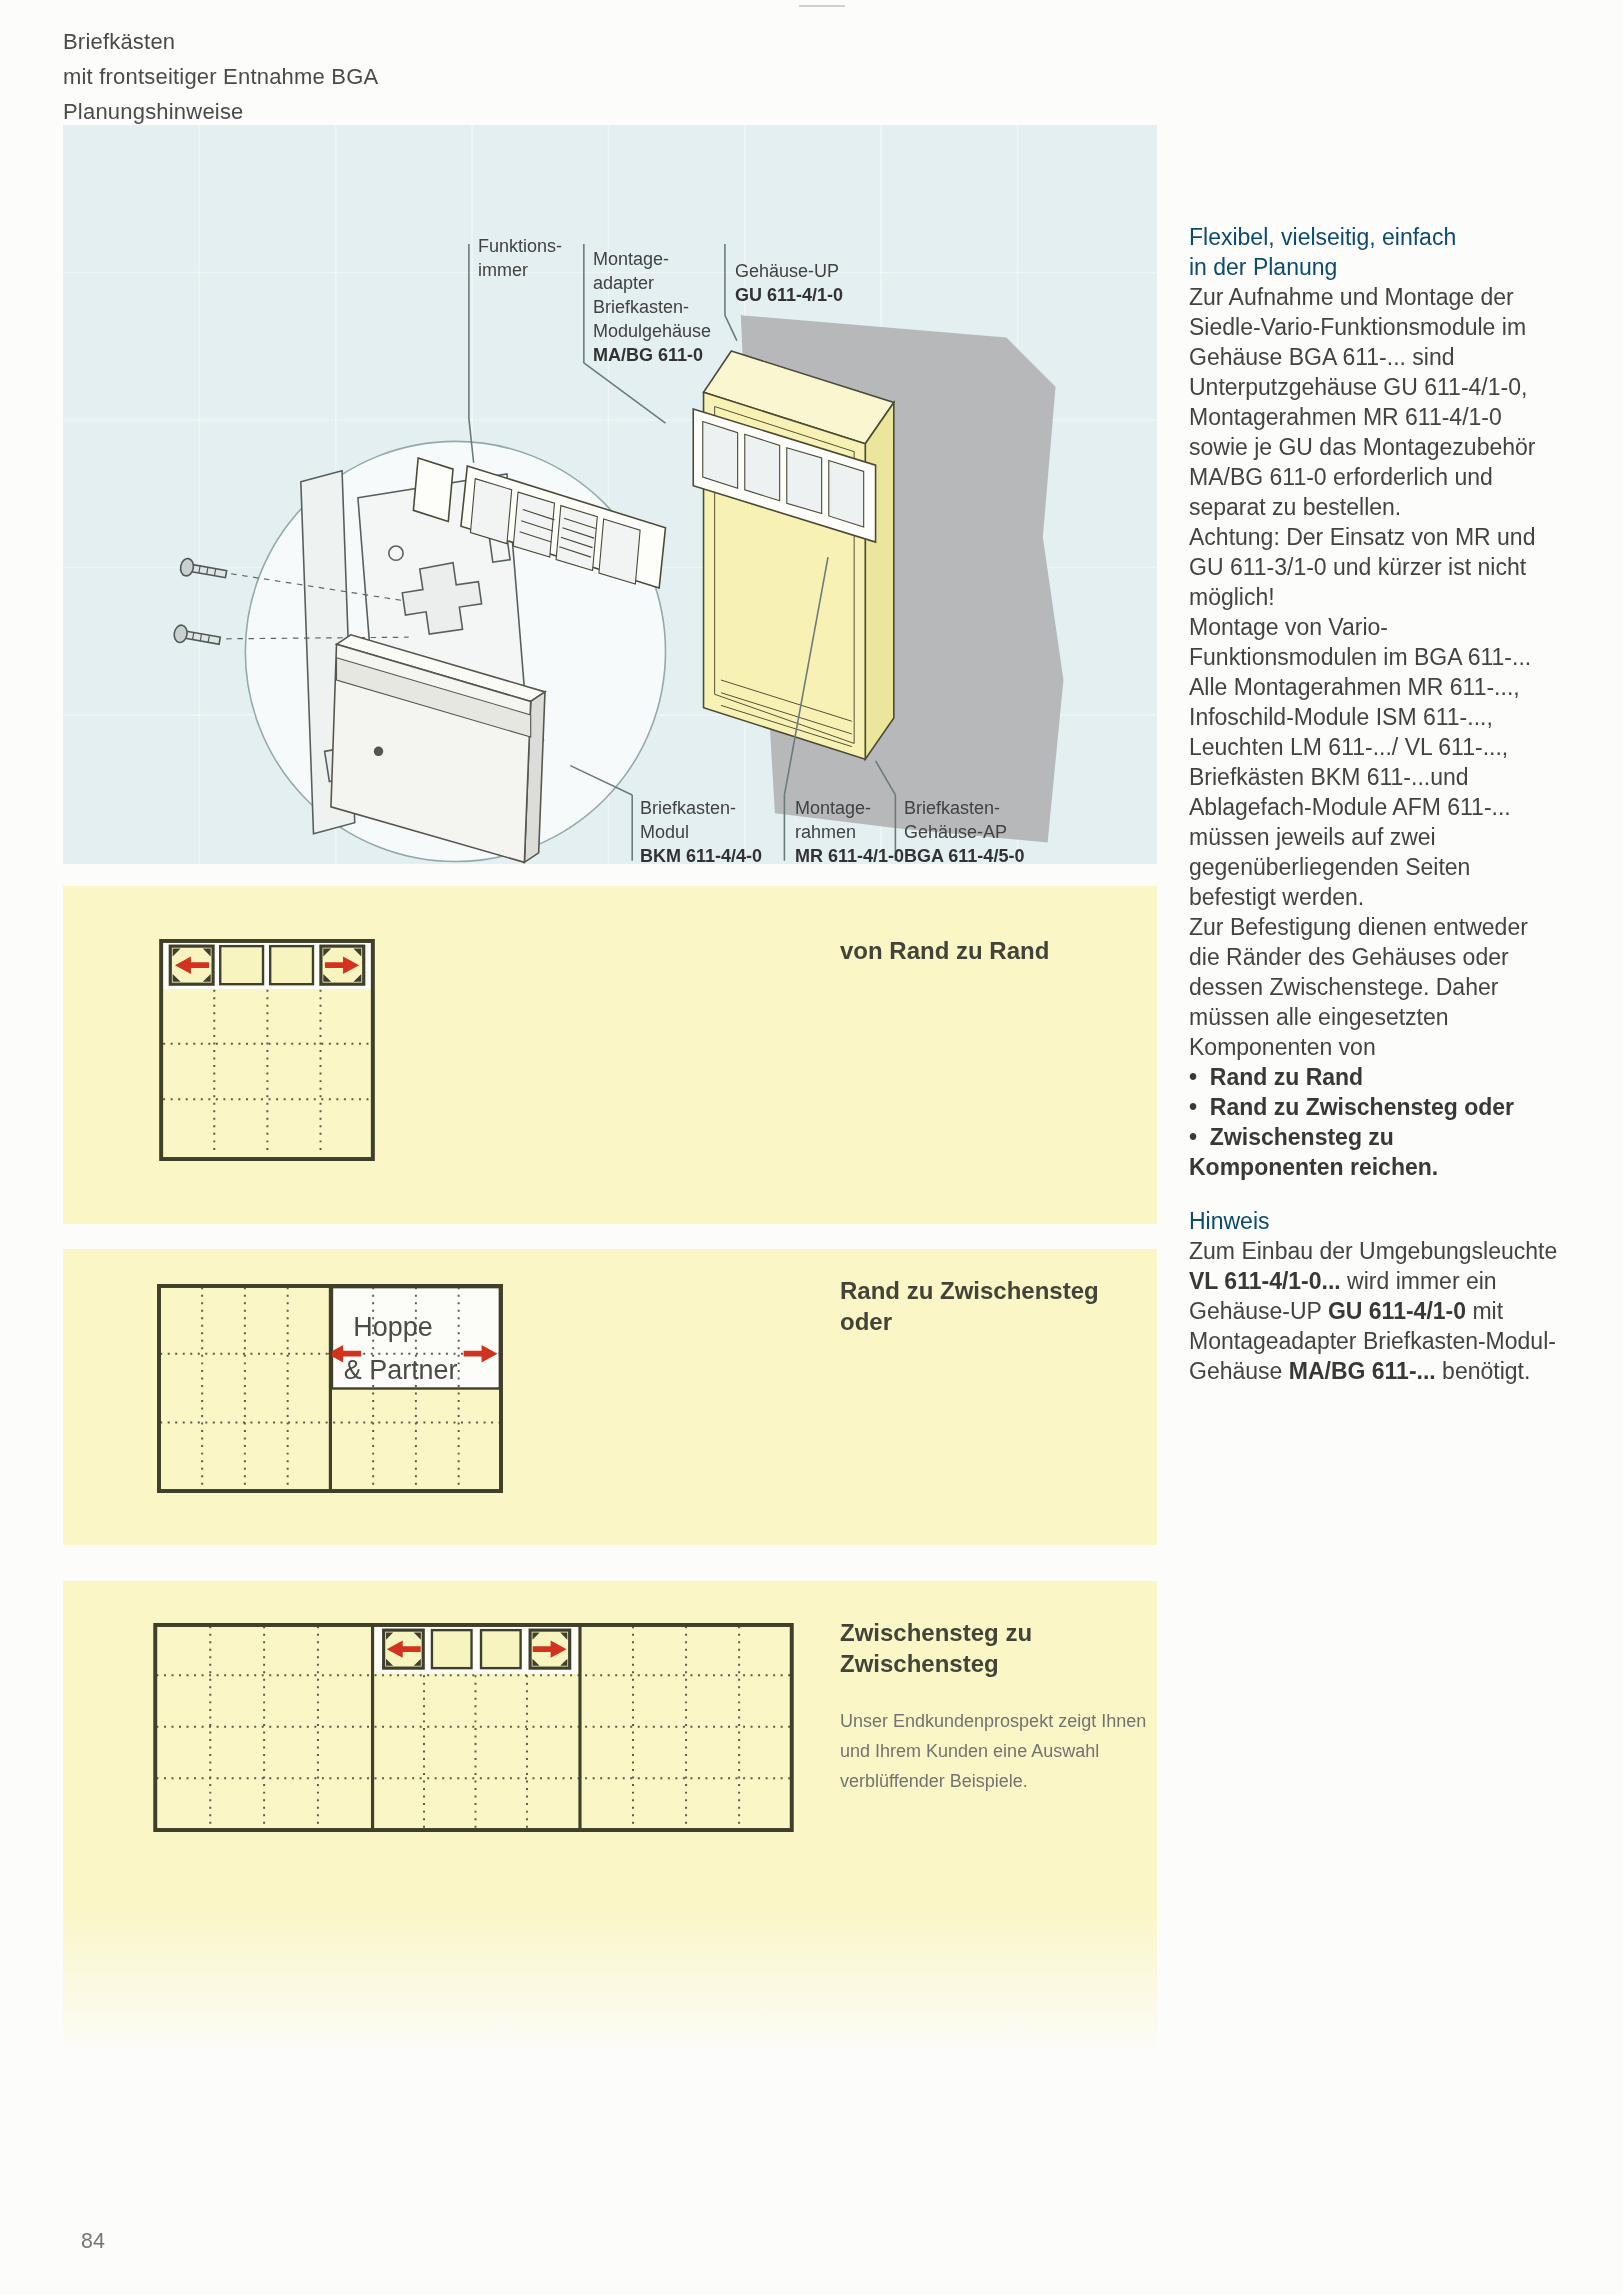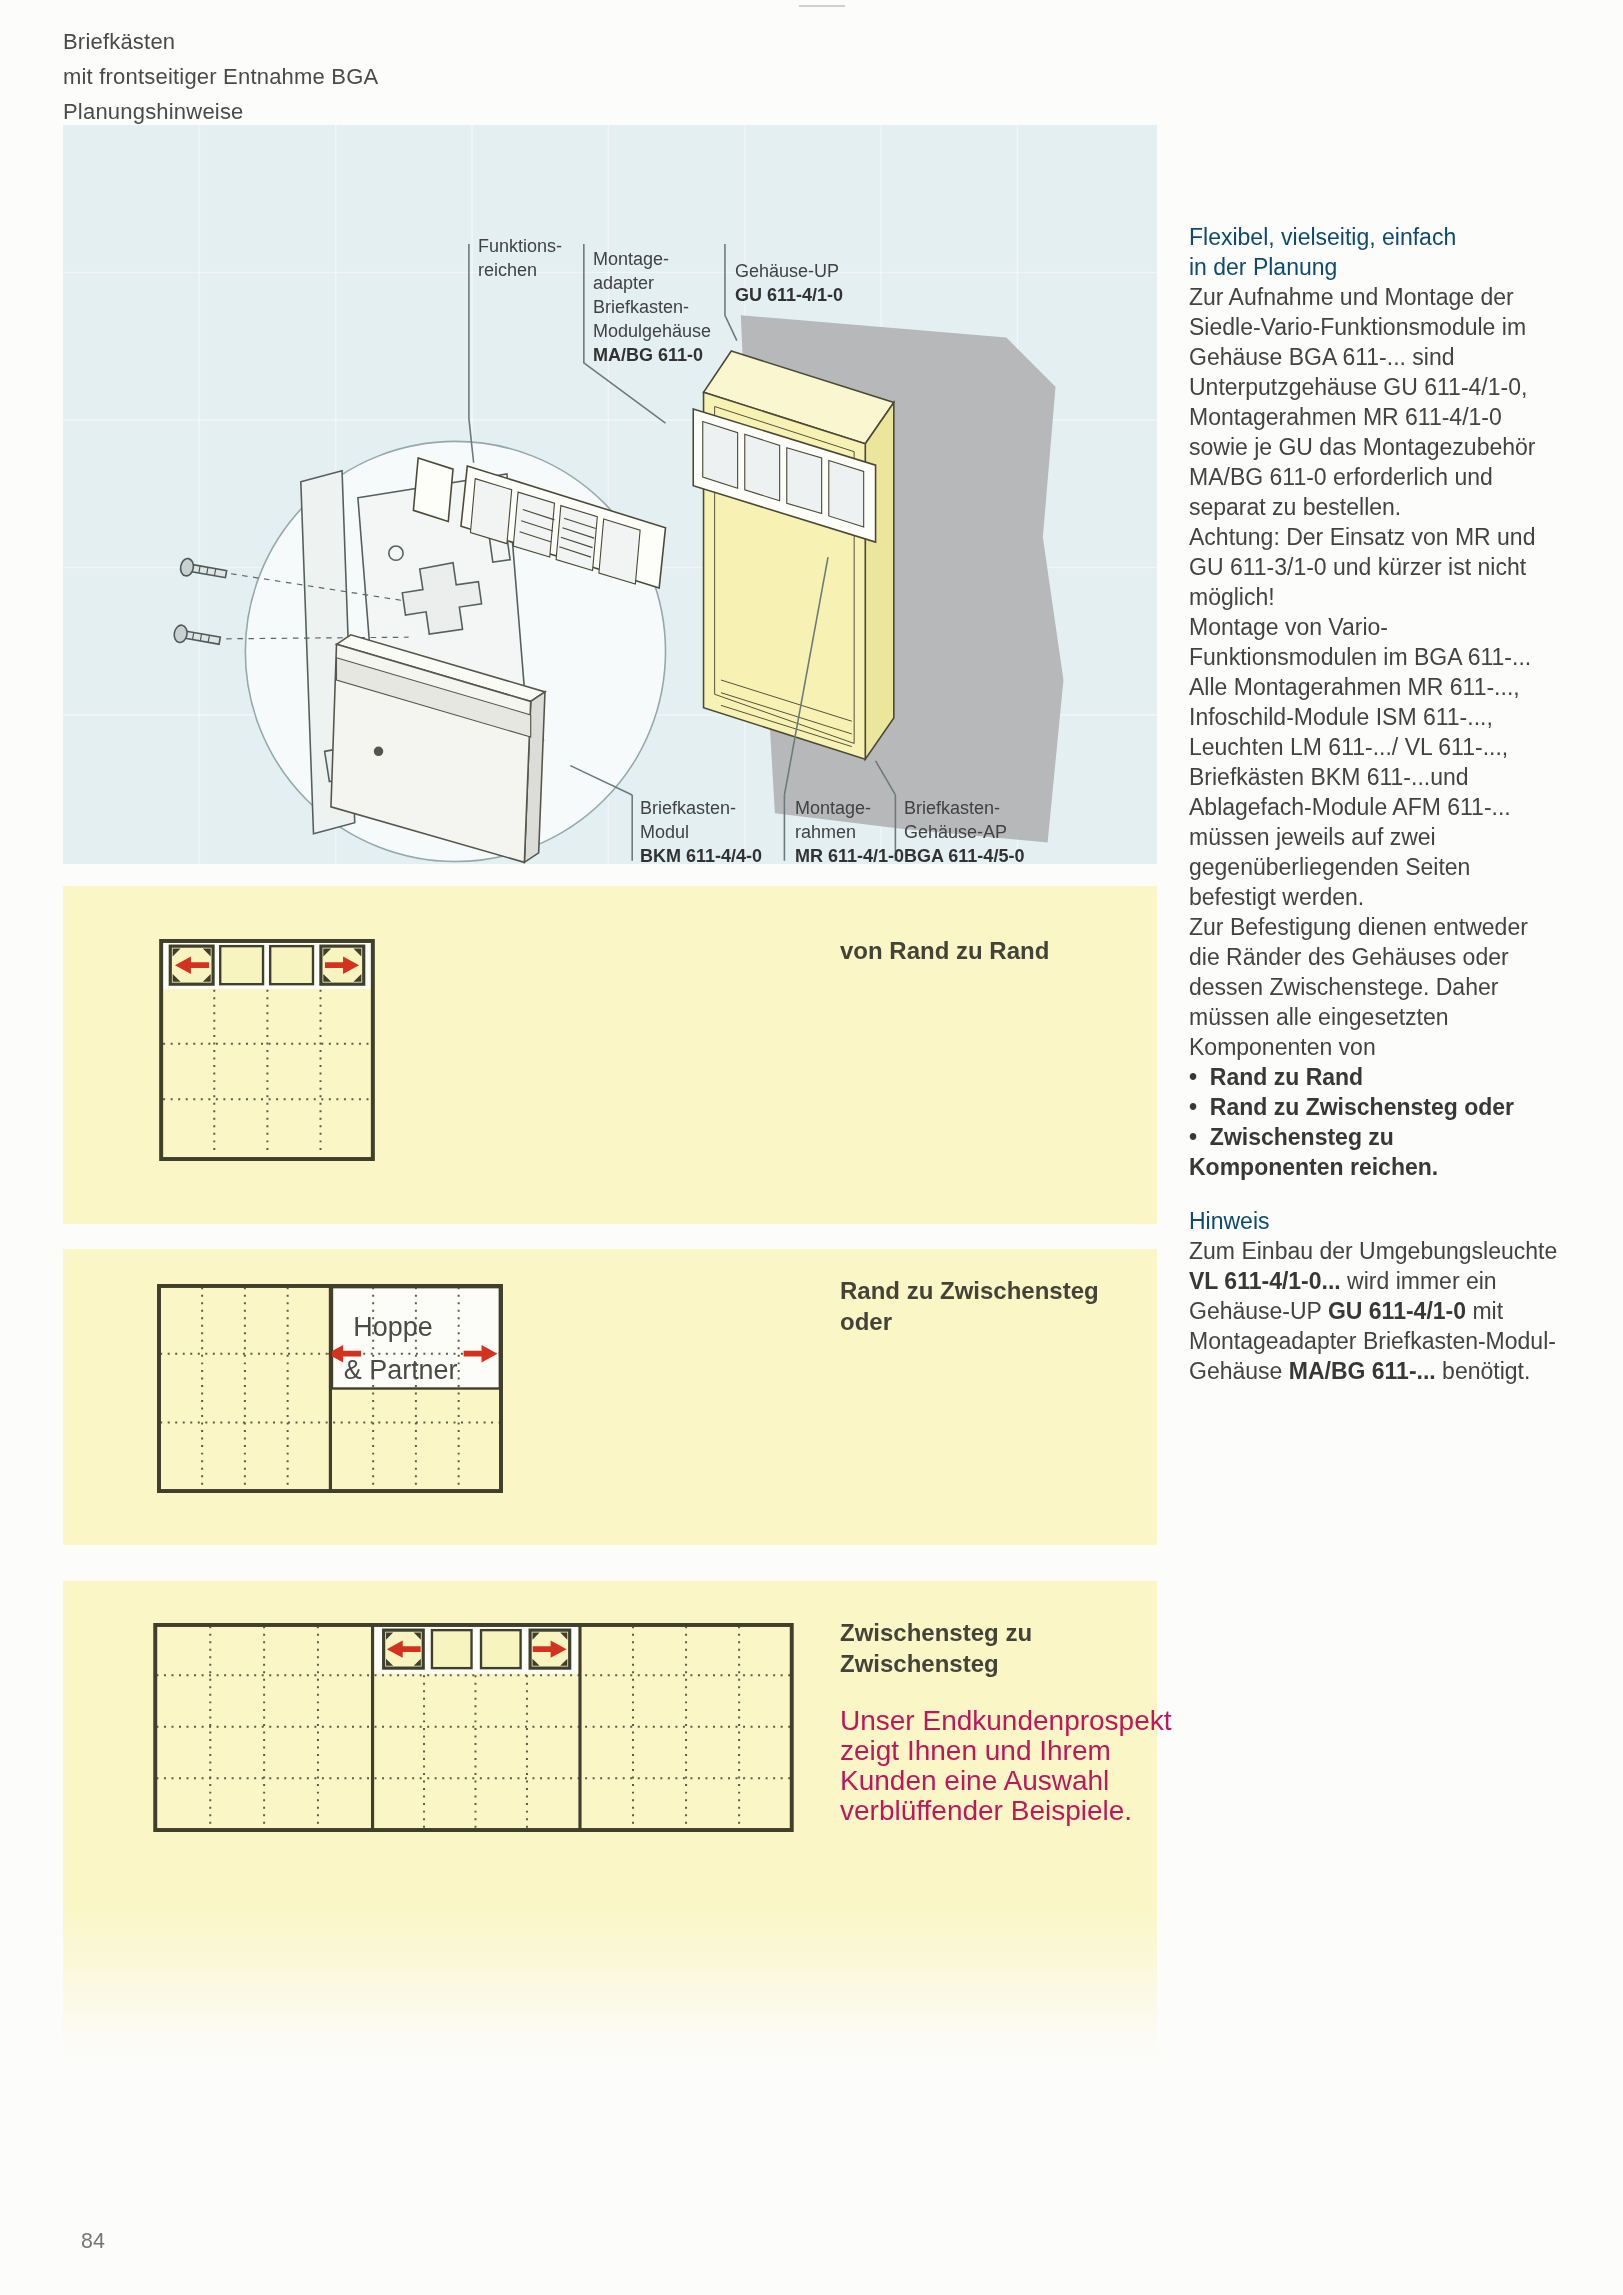--- a/index.html
+++ b/index.html
@@ -19,21 +19,21 @@
   #py1{top:886px;height:338px}
   #py2{top:1249px;height:296px}
   #py3{top:1581px;height:476px;background:linear-gradient(to bottom,#faf6c6 0%,#faf6c6 68%,rgba(250,246,198,0) 100%)}
 
   
   .illu-label{position:absolute;font-size:18px;line-height:24px;color:#424242}
   .illu-label .code{font-weight:bold;color:#323232}
 
   
   .sec-label{position:absolute;font-size:24px;font-weight:bold;line-height:31px;color:#43433a}
-  .sec-para{position:absolute;font-size:28px;line-height:30px;color:#be185d;width:341px}
+  .sec-para{position:absolute;font-size:18px;line-height:30px;color:#737373;width:341px}
 
   
   #col{left:1189px;top:222px;width:373px;font-size:23px;line-height:30px;color:#434343}
   #col .hd{font-weight:normal;color:#0c4a6e}
   #col .para{margin:0}
   .b{font-weight:bold;color:#383838}
   .sp245{margin-top:194px}
   .sp38{margin-top:30px}
   .sp44{margin-top:24px}
   .bullet{font-weight:bold;color:#383838}
@@ -160,21 +160,21 @@
       <polyline points="910,845 910,928"></polyline>
       <polyline points="1050,845 1050,928"></polyline>
       <polyline points="718,845 640,808"></polyline>
       <polyline points="910,845 965,545"></polyline>
       <polyline points="1050,845 1025,802"></polyline>
     </g>
   </svg>
 
   <div class="illu-label" style="left:478px;top:234px">
     <div>Funktions-</div>
-    <div>reichen</div>
+    <div>immer</div>
   </div>
   <div class="illu-label" style="left:593px;top:247px">
     <div>Montage-</div>
     <div>adapter</div>
     <div>Briefkasten-</div>
     <div>Modulgehäuse</div>
     <div class="code">MA/BG 611-0</div>
   </div>
   <div class="illu-label" style="left:735px;top:259px">
     <div>Gehäuse-UP</div>

